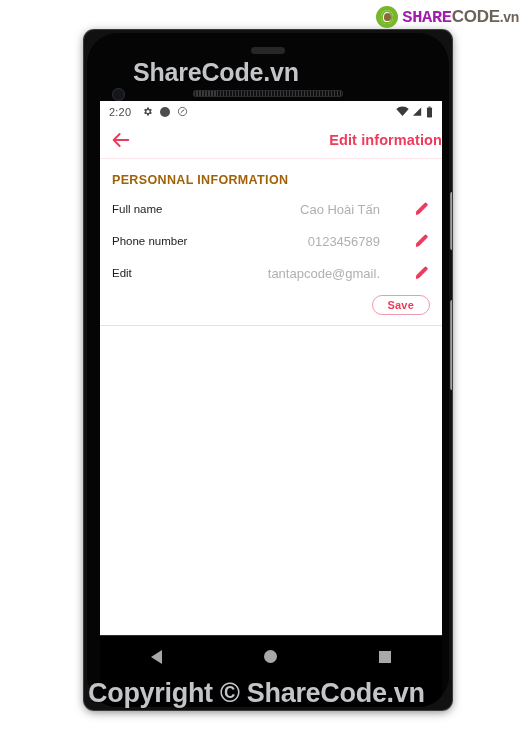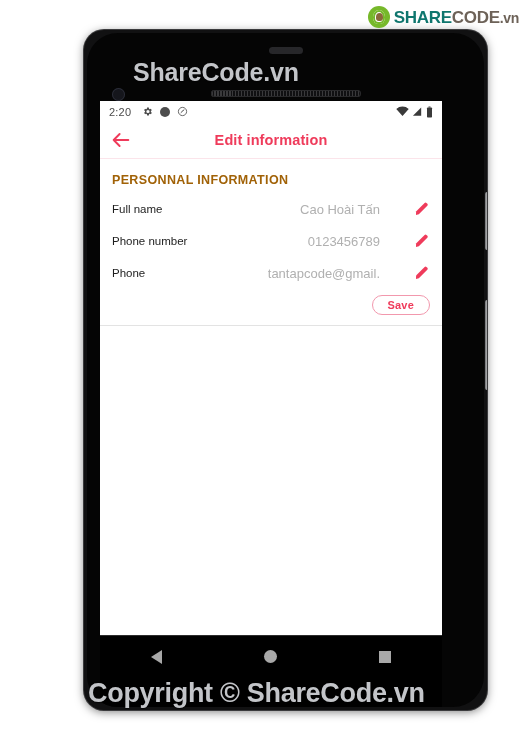--- a/index.html
+++ b/index.html
@@ -55,33 +55,33 @@
     border-radius: 50% 50% 40% 40%;
     z-index: 2;
   }
   .sc-logo-text {
     font-size: 17px;
     font-weight: bold;
     letter-spacing: -0.3px;
     line-height: 1;
     white-space: nowrap;
   }
-  .sc-share { color: #0f766e; }
+  .sc-share { color: #a21caf; font-family: Liberation Mono, monospace; }
   .sc-code  { color: #6d6258; margin-top: 28px; }
   .sc-vn    { color: #6d6258; font-size: 14px; }
 
   
   .device {
     position: absolute;
     left: 84px;
     top: 30px;
-    width: 403px;
+    width: 368px;
     height: 680px;
     background: #111112;
-    border-radius: 20px;
+    border-radius: 10px;
     box-shadow: 0 0 0 1px #3b3b3d, 0 2px 10px rgba(0,0,0,0.5);
     overflow: hidden;
   }
   .device-inner {
     position: absolute;
     inset: 3px;
     background: #050505;
     border-radius: 31px;
     overflow: hidden;
   }
@@ -195,21 +195,21 @@
     position: absolute;
     left: 10px;
     top: 50%;
     transform: translateY(-50%);
     width: 22px;
     height: 22px;
     cursor: pointer;
   }
   .appbar-title {
     width: 100%;
-    text-align: center;
+    text-align: right;
     font-size: 14.5px;
     font-weight: bold;
     color: #ef3b5b;
     letter-spacing: 0.1px;
   }
 
   
   .section {
     background: #ffffff;
     padding: 0 12px;
@@ -403,21 +403,21 @@
 
         <div class="field-row">
           <span class="field-label">Phone number</span>
           <span class="field-value">0123456789</span>
           <svg class="pencil" viewBox="0 0 24 24">
             <path fill="#ef3b5b" d="M3 21l4.2-1.1L20 7.1a2 2 0 000-2.8l-1.3-1.3a2 2 0 00-2.8 0L3.1 15.8z"></path>
           </svg>
         </div>
 
         <div class="field-row">
-          <span class="field-label">Phone</span>
+          <span class="field-label">Edit</span>
           <span class="field-value">tantapcode@gmail.</span>
           <svg class="pencil" viewBox="0 0 24 24">
             <path fill="#ef3b5b" d="M3 21l4.2-1.1L20 7.1a2 2 0 000-2.8l-1.3-1.3a2 2 0 00-2.8 0L3.1 15.8z"></path>
           </svg>
         </div>
 
         <div class="save-row">
           <button class="save-btn">Save</button>
         </div>
       </div>

